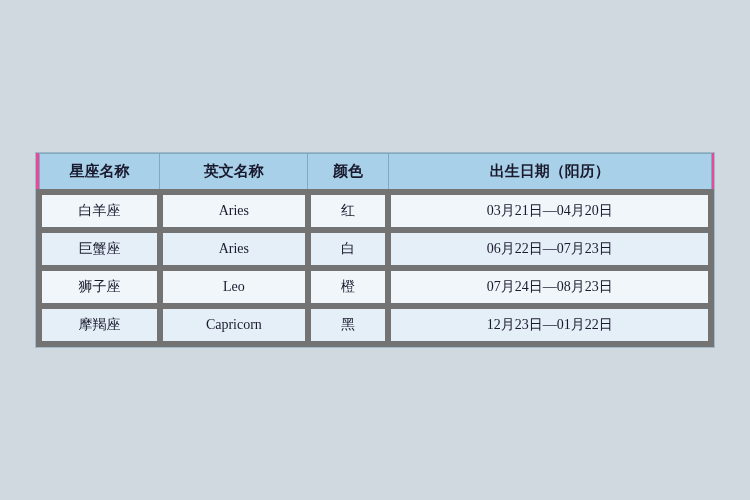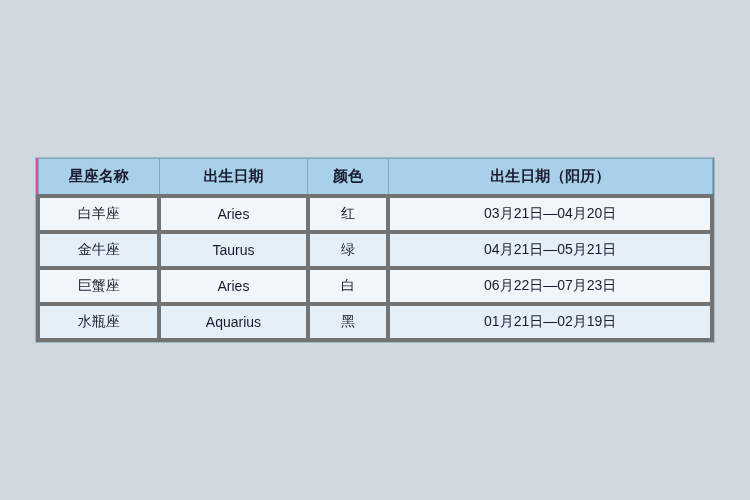--- a/index.html
+++ b/index.html
@@ -15,39 +15,40 @@
       display: flex;
       align-items: center;
       justify-content: center;
       font-family: "Microsoft YaHei", "SimHei", Arial, sans-serif;
     }
 
     .table-container {
       background-color: #ec4899;
       border: 1px solid #a0b8c8;
       width: 680px;
+      font-family: Liberation Serif, serif;
     }
 
     table {
       width: 100%;
       border-collapse: collapse;
     }
 
     thead tr th {
       background-color: #a8d0e8;
       border: 1px solid #80a8c0;
       padding: 8px 12px;
       text-align: center;
       font-size: 15px;
       font-weight: bold;
       color: #1a1a2e;
     }
 
     tbody tr td {
-      border: 4px solid #737373;
+      border: 6px solid #737373;
       padding: 7px 12px;
       text-align: center;
       font-size: 14px;
       color: #1a1a2e;
       background-color: #f0f6fa;
     }
 
     tbody tr:nth-child(even) td {
       background-color: #e4eff7;
     }
@@ -58,45 +59,45 @@
     .col-date    { width: 48%; }
   </style>
 </head>
 <body>
 
 <div class="table-container">
   <table>
     <thead>
       <tr>
         <th class="col-chinese">星座名称</th>
-        <th class="col-english">出生日期</th>
+        <th class="col-english">英文名称</th>
         <th class="col-color">颜色</th>
         <th class="col-date">出生日期（阳历）</th>
       </tr>
     </thead>
     <tbody id="table-body">
     <tr>
           <td>白羊座</td>
           <td>Aries</td>
           <td>红</td>
           <td>03月21日—04月20日</td>
         </tr>
         <tr>
-          <td>金牛座</td>
-          <td>Taurus</td>
-          <td>绿</td>
-          <td>04月21日—05月21日</td>
-        </tr>
-        <tr>
           <td>巨蟹座</td>
           <td>Aries</td>
           <td>白</td>
           <td>06月22日—07月23日</td>
         </tr>
         <tr>
-          <td>水瓶座</td>
-          <td>Aquarius</td>
+          <td>狮子座</td>
+          <td>Leo</td>
+          <td>橙</td>
+          <td>07月24日—08月23日</td>
+        </tr>
+        <tr>
+          <td>摩羯座</td>
+          <td>Capricorn</td>
           <td>黑</td>
-          <td>01月21日—02月19日</td>
+          <td>12月23日—01月22日</td>
         </tr>
       </tbody>
   </table>
 </div>
 
 </body></html>

